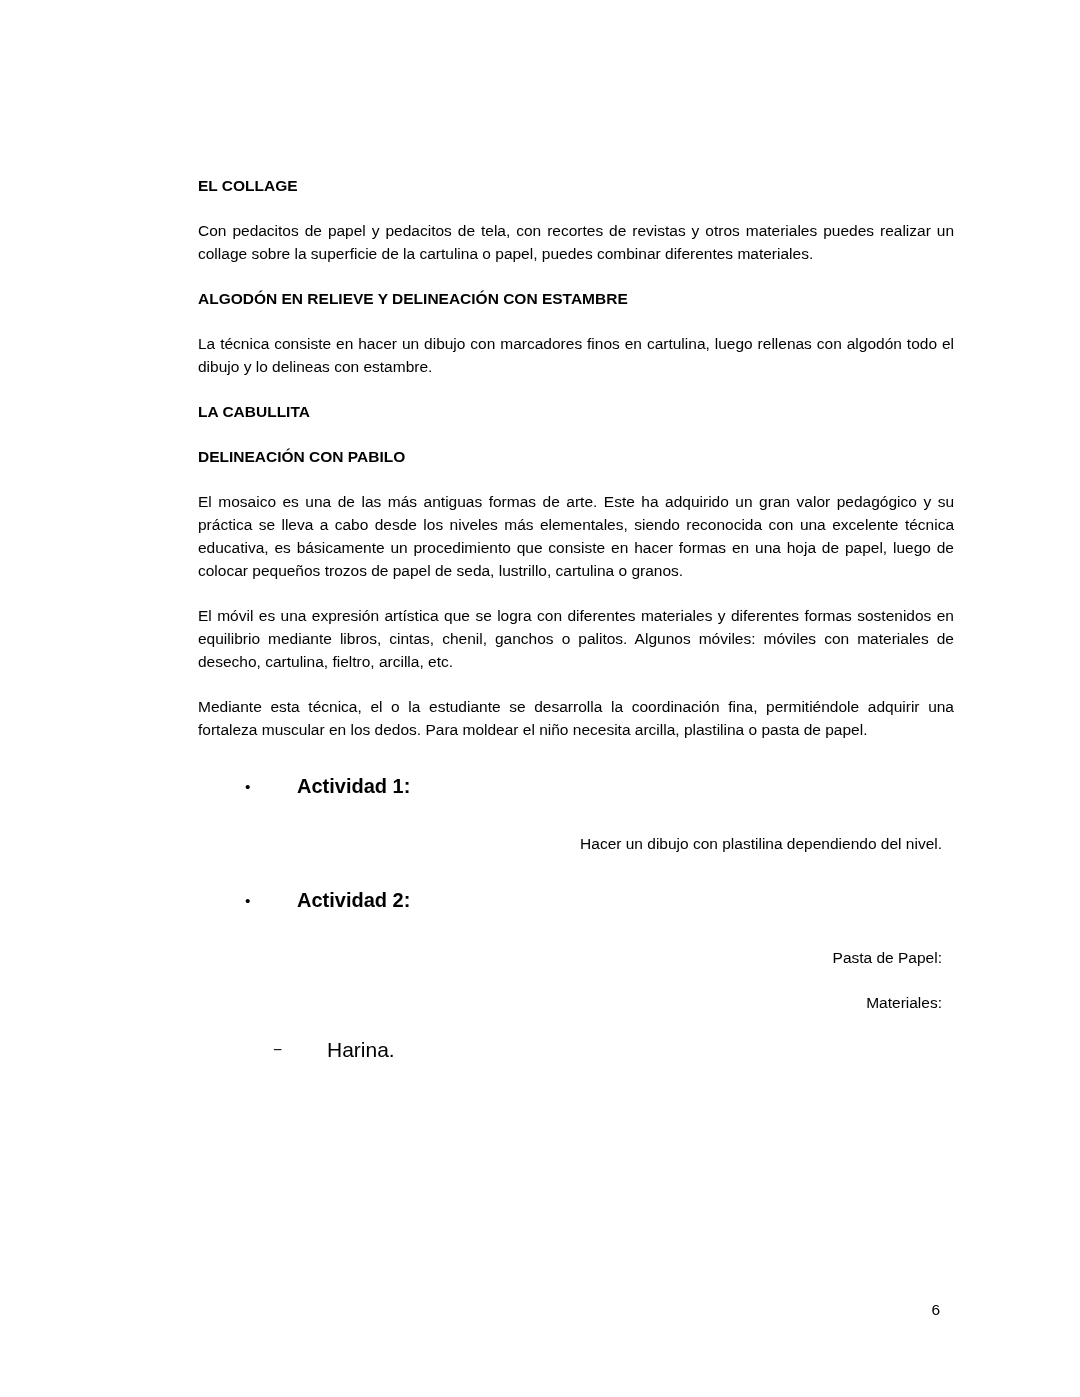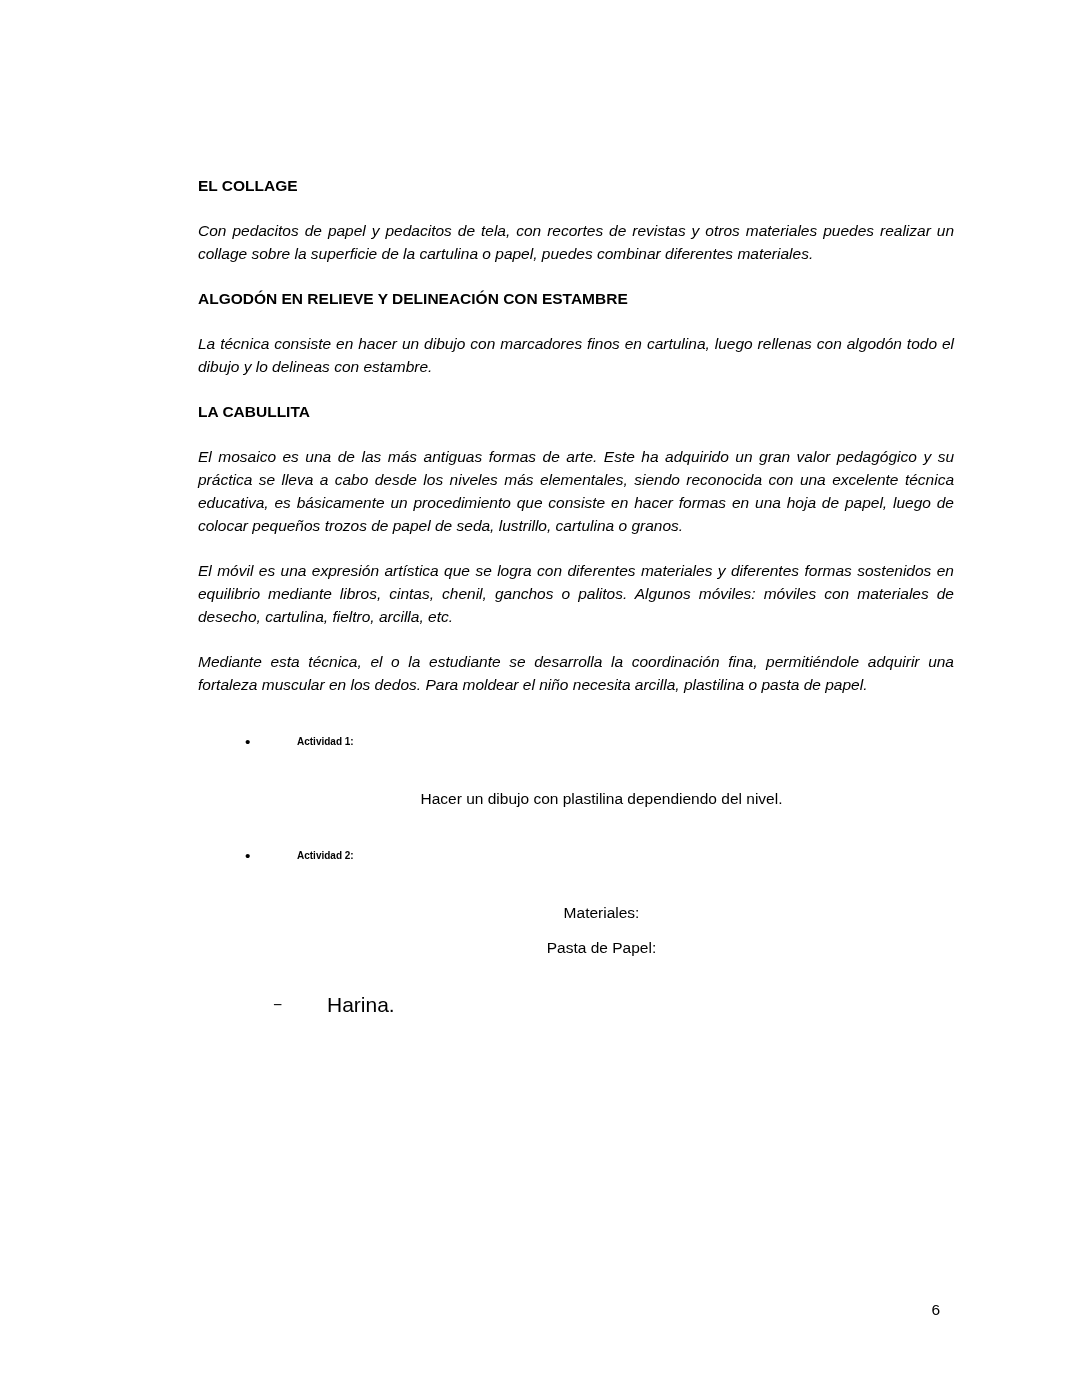--- a/index.html
+++ b/index.html
@@ -27,48 +27,47 @@
     font-weight: bold;
     line-height: 23px;
     margin-bottom: 22px;
     text-align: left;
   }
   .section-paragraph {
     font-size: 15.5px;
     line-height: 23px;
     text-align: justify;
     margin-bottom: 22px;
-    font-style: italic;
   }
   .activities {
     margin-top: 0;
   }
   .activity-head {
     display: flex;
     align-items: flex-start;
     margin-left: 35px;
     margin-bottom: 22px;
   }
   .bullet {
     width: 28px;
     flex: 0 0 28px;
     font-size: 15.5px;
     line-height: 23px;
   }
   .activity-label {
-    font-size: 10px;
+    font-size: 20px;
     font-weight: bold;
     line-height: 23px;
   }
   .activity-para {
     font-size: 15.5px;
     line-height: 23px;
     margin-left: 63px;
     margin-bottom: 22px;
-    text-align: center;
+    text-align: right;
   }
   .activity-para.tight {
     margin-bottom: 0;
   }
   .dash-row {
     display: flex;
     align-items: flex-start;
     margin-left: 63px;
     margin-bottom: 22px;
   }
@@ -97,41 +96,42 @@
   <div class="content">
 
     <h2 class="section-heading">EL COLLAGE</h2>
     <p class="section-paragraph">Con pedacitos de papel y pedacitos de tela, con recortes de revistas y otros materiales puedes realizar un collage sobre la superficie de la cartulina o papel, puedes combinar diferentes materiales.</p>
 
     <h2 class="section-heading">ALGODÓN EN RELIEVE Y DELINEACIÓN CON ESTAMBRE</h2>
     <p class="section-paragraph">La técnica consiste en hacer un dibujo con marcadores finos en cartulina, luego rellenas con algodón todo el dibujo y lo delineas con estambre.</p>
 
     <h2 class="section-heading">LA CABULLITA</h2>
 
+    <h2 class="section-heading">DELINEACIÓN CON PABILO</h2>
 
     <p class="section-paragraph">El mosaico es una de las más antiguas formas de arte. Este ha adquirido un gran valor pedagógico y su práctica se lleva a cabo desde los niveles más elementales, siendo reconocida con una excelente técnica educativa, es básicamente un procedimiento que consiste en hacer formas en una hoja de papel, luego de colocar pequeños trozos de papel de seda, lustrillo, cartulina o granos.</p>
 
     <p class="section-paragraph">El móvil es una expresión artística que se logra con diferentes materiales y diferentes formas sostenidos  en equilibrio mediante libros,  cintas,  chenil,  ganchos  o  palitos.  Algunos  móviles: móviles con materiales de desecho, cartulina, fieltro, arcilla, etc.</p>
 
     <p class="section-paragraph">Mediante esta técnica, el o la estudiante se desarrolla la coordinación fina, permitiéndole adquirir una fortaleza muscular en los dedos. Para moldear el niño necesita arcilla, plastilina o pasta de papel.</p>
 
     <div class="activities">
 
       <div class="activity-head">
         <span class="bullet">•</span>
         <span class="activity-label">Actividad 1:</span>
       </div>
       <p class="activity-para">Hacer un dibujo con plastilina dependiendo del nivel.</p>
 
       <div class="activity-head">
         <span class="bullet">•</span>
         <span class="activity-label">Actividad 2:</span>
       </div>
+      <p class="activity-para">Pasta de Papel:</p>
       <p class="activity-para tight">Materiales:</p>
-      <p class="activity-para">Pasta de Papel:</p>
 
       <div class="dash-row">
         <span class="dash">−</span>
         <span class="dash-text">Harina.</span>
       </div>
 
     </div>
 
   </div>
 

